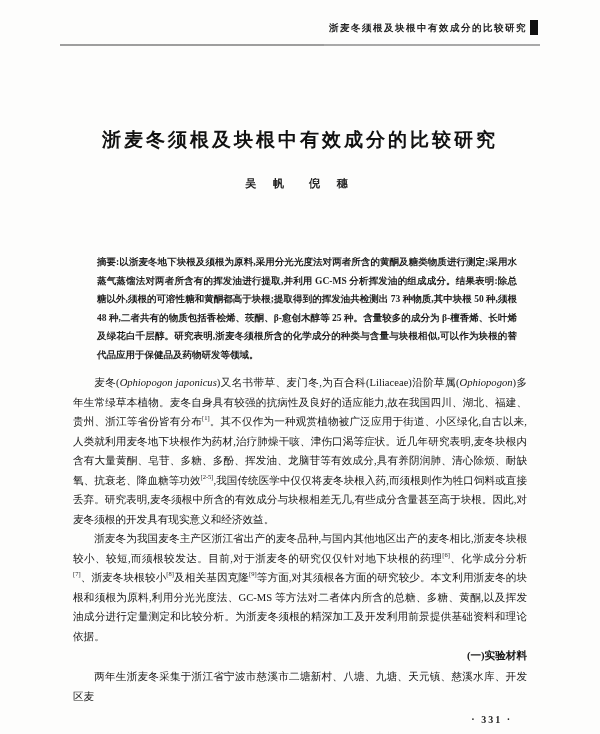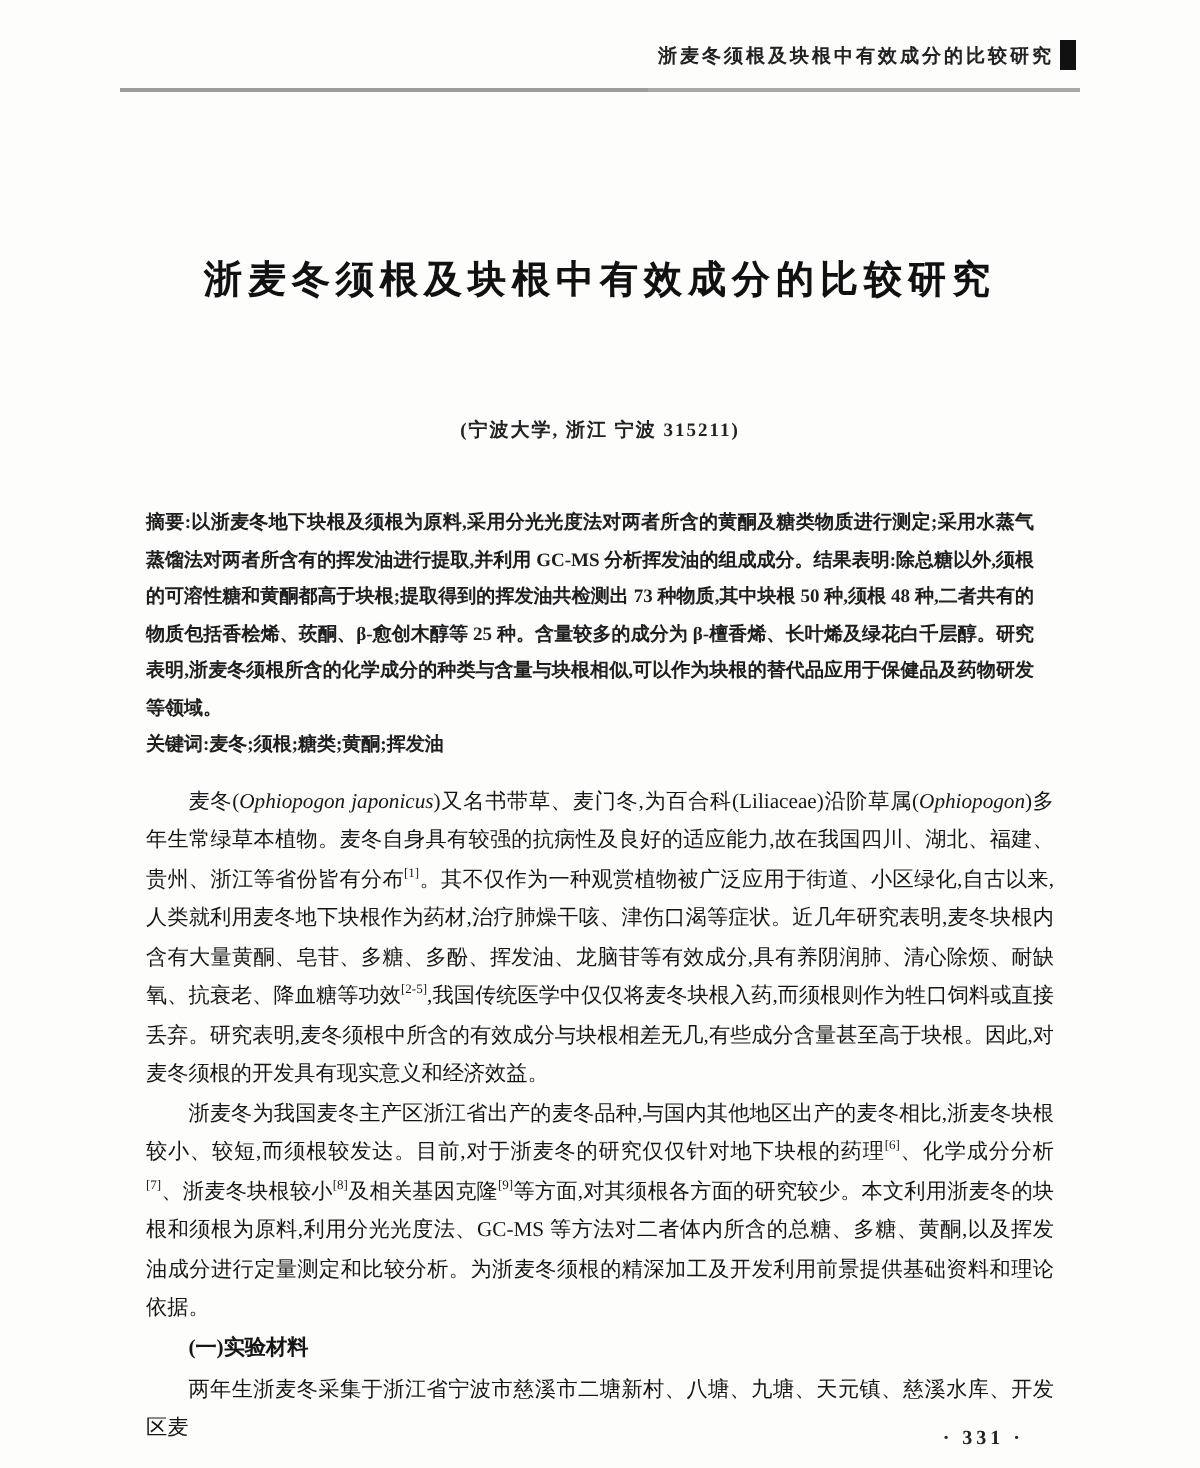--- a/index.html
+++ b/index.html
@@ -48,39 +48,39 @@
     position:absolute;top:209px;left:0;right:0;
     text-align:center;
     font-size:9.5px;letter-spacing:1px;font-weight:bold;
     color:#222;
   }
   
   .content{
     position:absolute;top:253px;left:73px;width:454px;
   }
   .abstract-block{
-    margin-right:10px;
+    margin-left:24px;margin-right:10px;
     font-size:9.5px;line-height:18.5px;
     text-align:justify;font-weight:bold;color:#1f1f1f;
   }
   .kw-line{margin-top:0;}
   .body-text{
     margin-top:9px;
     font-size:10.6px;line-height:19.5px;
     text-align:justify;color:#161616;
   }
   .body-text p{margin:0;text-indent:2em;}
   sup{font-size:6.5px;line-height:0;}
   .section-heading{
     text-align:center;font-size:12px;font-weight:bold;
     letter-spacing:2px;margin:13px 0 11px 0;color:#111;
   }
   .subsection{
     font-size:10.6px;font-weight:bold;text-indent:2em;
-    line-height:19px;margin:0;color:#161616;
+    line-height:19px;margin:0;color:#161616;text-align:right;
   }
   .subsection-body{
     font-size:10.6px;line-height:19.5px;text-align:justify;
     text-indent:2em;margin:2px 0 0 0;color:#161616;
   }
   .page-number{
     position:absolute;top:714px;right:88px;
     font-size:10px;font-weight:bold;letter-spacing:2px;color:#222;
   }
 </style>
@@ -89,27 +89,26 @@
 
 <div class="page">
 
   <div class="running-header">
     <span>浙麦冬须根及块根中有效成分的比较研究</span>
     <span class="header-tab"></span>
   </div>
   <div class="header-rule"></div>
 
   <div class="title">浙麦冬须根及块根中有效成分的比较研究</div>
-  <div class="affiliation">(宁波大学, 浙江 宁波 315211)</div>
+  <div class="authors">吴 帆　倪 穗</div>
 
   <div class="content">
 
     <div class="abstract-block">
       <div><span>摘要:</span><span>以浙麦冬地下块根及须根为原料,采用分光光度法对两者所含的黄酮及糖类物质进行测定;采用水蒸气蒸馏法对两者所含有的挥发油进行提取,并利用 GC-MS 分析挥发油的组成成分。结果表明:除总糖以外,须根的可溶性糖和黄酮都高于块根;提取得到的挥发油共检测出 73 种物质,其中块根 50 种,须根 48 种,二者共有的物质包括香桧烯、莰酮、β-愈创木醇等 25 种。含量较多的成分为 β-檀香烯、长叶烯及绿花白千层醇。研究表明,浙麦冬须根所含的化学成分的种类与含量与块根相似,可以作为块根的替代品应用于保健品及药物研发等领域。</span></div>
-      <div class="kw-line"><span>关键词:</span><span>麦冬;须根;糖类;黄酮;挥发油</span></div>
     </div>
 
     <div class="body-text">
       <p><span>麦冬(</span><span style="font-style: italic;">Ophiopogon japonicus</span><span>)又名书带草、麦门冬,为百合科(Liliaceae)沿阶草属(</span><span style="font-style: italic;">Ophiopogon</span><span>)多年生常绿草本植物。麦冬自身具有较强的抗病性及良好的适应能力,故在我国四川、湖北、福建、贵州、浙江等省份皆有分布</span><sup>[1]</sup><span>。其不仅作为一种观赏植物被广泛应用于街道、小区绿化,自古以来,人类就利用麦冬地下块根作为药材,治疗肺燥干咳、津伤口渴等症状。近几年研究表明,麦冬块根内含有大量黄酮、皂苷、多糖、多酚、挥发油、龙脑苷等有效成分,具有养阴润肺、清心除烦、耐缺氧、抗衰老、降血糖等功效</span><sup>[2-5]</sup><span>,我国传统医学中仅仅将麦冬块根入药,而须根则作为牲口饲料或直接丢弃。研究表明,麦冬须根中所含的有效成分与块根相差无几,有些成分含量甚至高于块根。因此,对麦冬须根的开发具有现实意义和经济效益。</span></p>
       <p><span>浙麦冬为我国麦冬主产区浙江省出产的麦冬品种,与国内其他地区出产的麦冬相比,浙麦冬块根较小、较短,而须根较发达。目前,对于浙麦冬的研究仅仅针对地下块根的药理</span><sup>[6]</sup><span>、化学成分分析</span><sup>[7]</sup><span>、浙麦冬块根较小</span><sup>[8]</sup><span>及相关基因克隆</span><sup>[9]</sup><span>等方面,对其须根各方面的研究较少。本文利用浙麦冬的块根和须根为原料,利用分光光度法、GC-MS 等方法对二者体内所含的总糖、多糖、黄酮,以及挥发油成分进行定量测定和比较分析。为浙麦冬须根的精深加工及开发利用前景提供基础资料和理论依据。</span></p>
     </div>
 
 
     <p class="subsection">(一)实验材料</p>
     <p class="subsection-body">两年生浙麦冬采集于浙江省宁波市慈溪市二塘新村、八塘、九塘、天元镇、慈溪水库、开发区麦</p>

